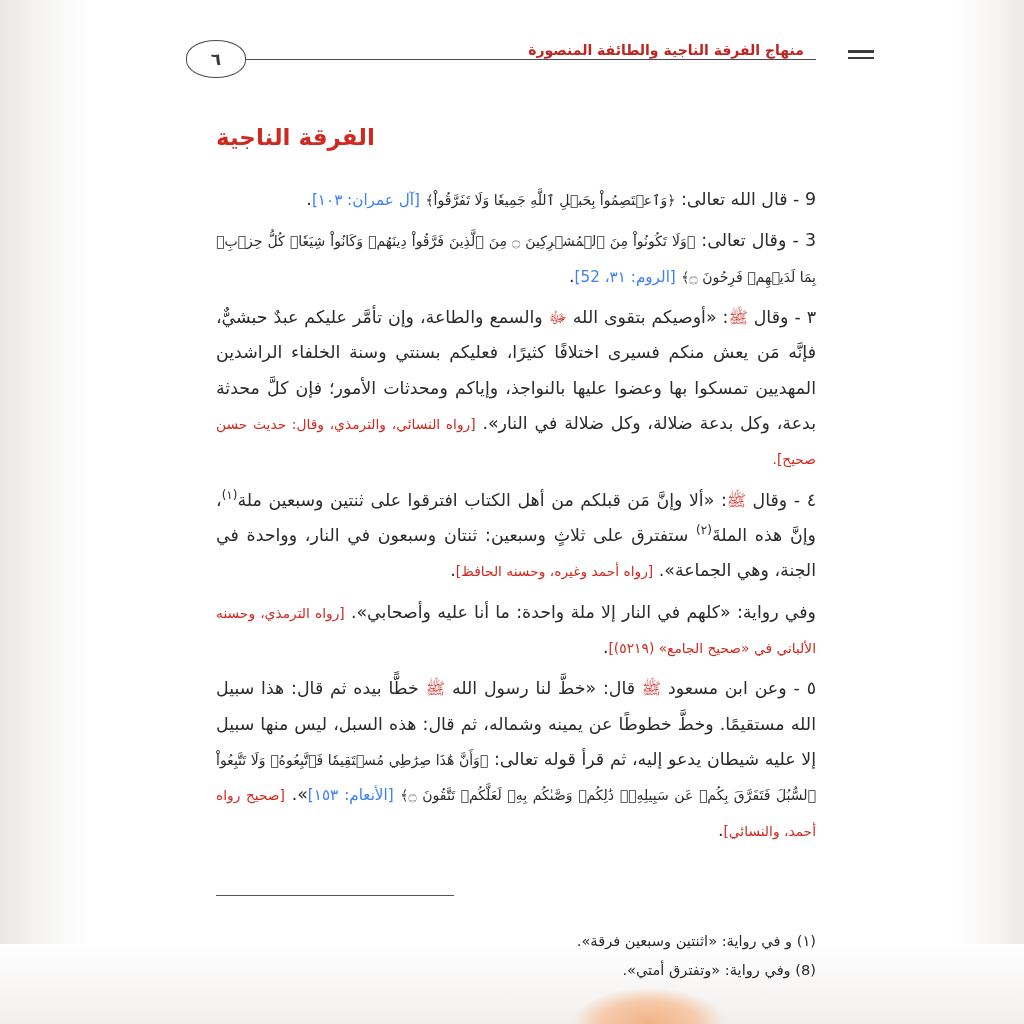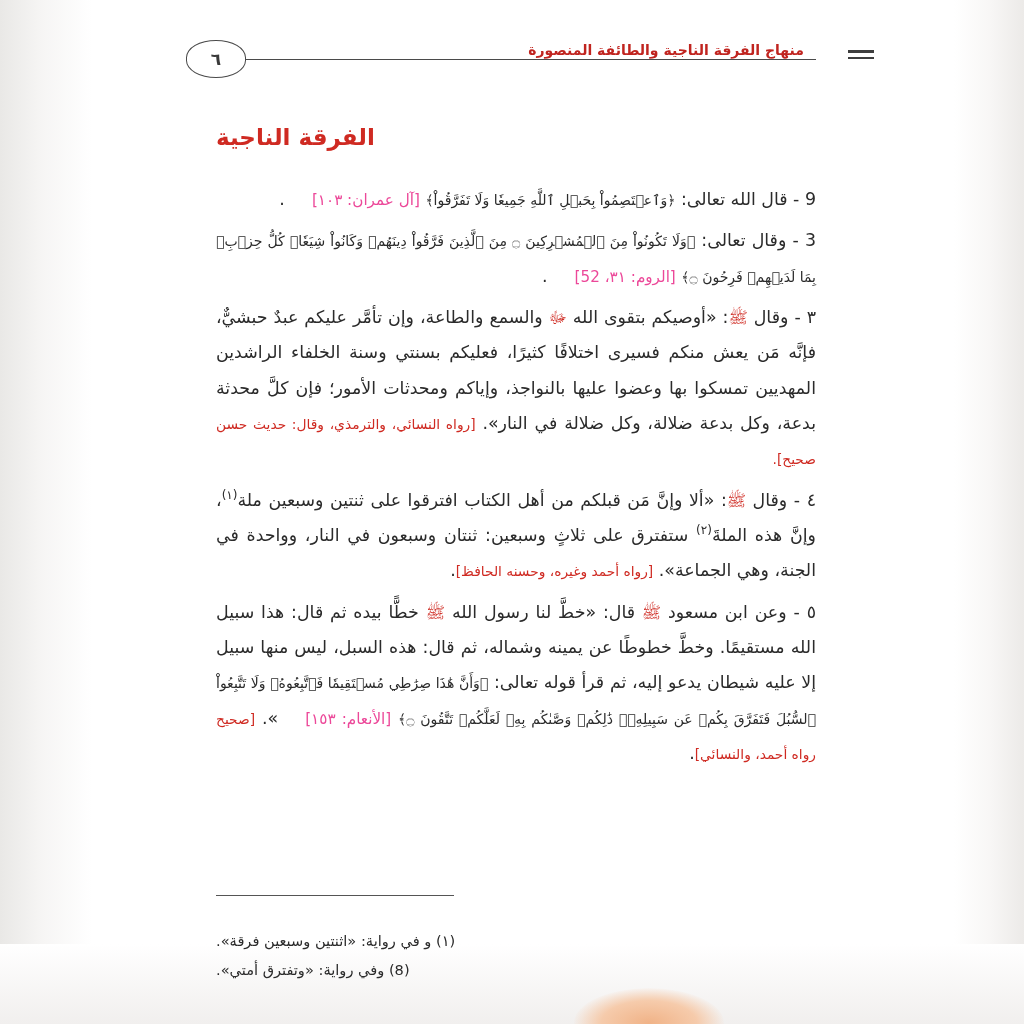--- a/index.html
+++ b/index.html
@@ -141,23 +141,22 @@
     text-align: justify;
     text-justify: inter-word;
   }
 
   .quran {
     font-family: "DejaVu Sans", "Liberation Serif", serif;
     font-size: 14px;
     letter-spacing: 0;
   }
   .ref-red {
-    color: #ec4899;
+    color: #3b82f6;
     font-size: 15.2px;
-    margin-left: 27px;
   }
   .ref-red-sm {
     color: #cf2a22;
     font-size: 13.8px;
   }
   .salla {
     font-size: 16px;
     color: #cf2a22;
     white-space: nowrap;
   }
@@ -173,21 +172,21 @@
     right: 570px;
     width: 238px;
     border-top: 1.2px solid #555;
   }
   .footnotes {
     position: absolute;
     bottom: 40px;
     right: 208px;
     width: 600px;
     direction: rtl;
-    text-align: left;
+    text-align: right;
     color: #2b2b2b;
     font-size: 14.6px;
     line-height: 1.95;
   }
   .footnotes div { margin: 0; }
 </style>
 </head>
 <body>
 
 <div id="page">
@@ -220,20 +219,23 @@
     </p>
 
     <p class="para">
       <span>٣ - وقال </span><span class="salla">ﷺ</span><span>: «أوصيكم بتقوى الله </span><span class="salla">ﷻ</span><span> والسمع والطاعة، وإن تأمَّر عليكم عبدٌ حبشيٌّ، فإنَّه مَن يعش منكم فسيرى اختلافًا كثيرًا، فعليكم بسنتي وسنة الخلفاء الراشدين المهديين تمسكوا بها وعضوا عليها بالنواجذ، وإياكم ومحدثات الأمور؛ فإن كلَّ محدثة بدعة، وكل بدعة ضلالة، وكل ضلالة في النار».</span><span> </span><span class="ref-red-sm">[رواه النسائي، والترمذي، وقال: حديث حسن صحيح]</span><span class="ref-red-sm">.</span>
     </p>
 
     <p class="para">
       <span>٤ - وقال </span><span class="salla">ﷺ</span><span>: «ألا وإنَّ مَن قبلكم من أهل الكتاب افترقوا على ثنتين وسبعين ملة</span><span class="sup">(١)</span><span>، وإنَّ هذه الملةَ</span><span class="sup">(٢)</span><span> ستفترق على ثلاثٍ وسبعين: ثنتان وسبعون في النار، وواحدة في الجنة، وهي الجماعة».</span><span> </span><span class="ref-red-sm">[رواه أحمد وغيره، وحسنه الحافظ]</span><span>.</span>
     </p>
 
+    <p class="para">
+      <span>وفي رواية: «كلهم في النار إلا ملة واحدة: ما أنا عليه وأصحابي».</span><span> </span><span class="ref-red-sm">[رواه الترمذي، وحسنه الألباني في «صحيح الجامع» (٥٢١٩)]</span><span>.</span>
+    </p>
 
     <p class="para">
       <span>٥ - وعن ابن مسعود </span><span class="salla">ﷺ</span><span> قال: «خطَّ لنا رسول الله </span><span class="salla">ﷺ</span><span> خطًّا بيده ثم قال: هذا سبيل الله مستقيمًا. وخطَّ خطوطًا عن يمينه وشماله، ثم قال: هذه السبل، ليس منها سبيل إلا عليه شيطان يدعو إليه، ثم قرأ قوله تعالى: </span><span class="quran">﴿وَأَنَّ هَٰذَا صِرَٰطِي مُسۡتَقِيمٗا فَٱتَّبِعُوهُۖ وَلَا تَتَّبِعُواْ ٱلسُّبُلَ فَتَفَرَّقَ بِكُمۡ عَن سَبِيلِهِۦۚ ذَٰلِكُمۡ وَصَّىٰكُم بِهِۦ لَعَلَّكُمۡ تَتَّقُونَ ۝﴾</span><span> </span><span class="ref-red">[الأنعام: ١٥٣]</span><span>».</span><span> </span><span class="ref-red-sm">[صحيح رواه أحمد، والنسائي]</span><span>.</span>
     </p>
 
   </div>
 
   <div class="footnote-sep"></div>
   <div class="footnotes">
     <div>(١) و في رواية: «اثنتين وسبعين فرقة».</div>

